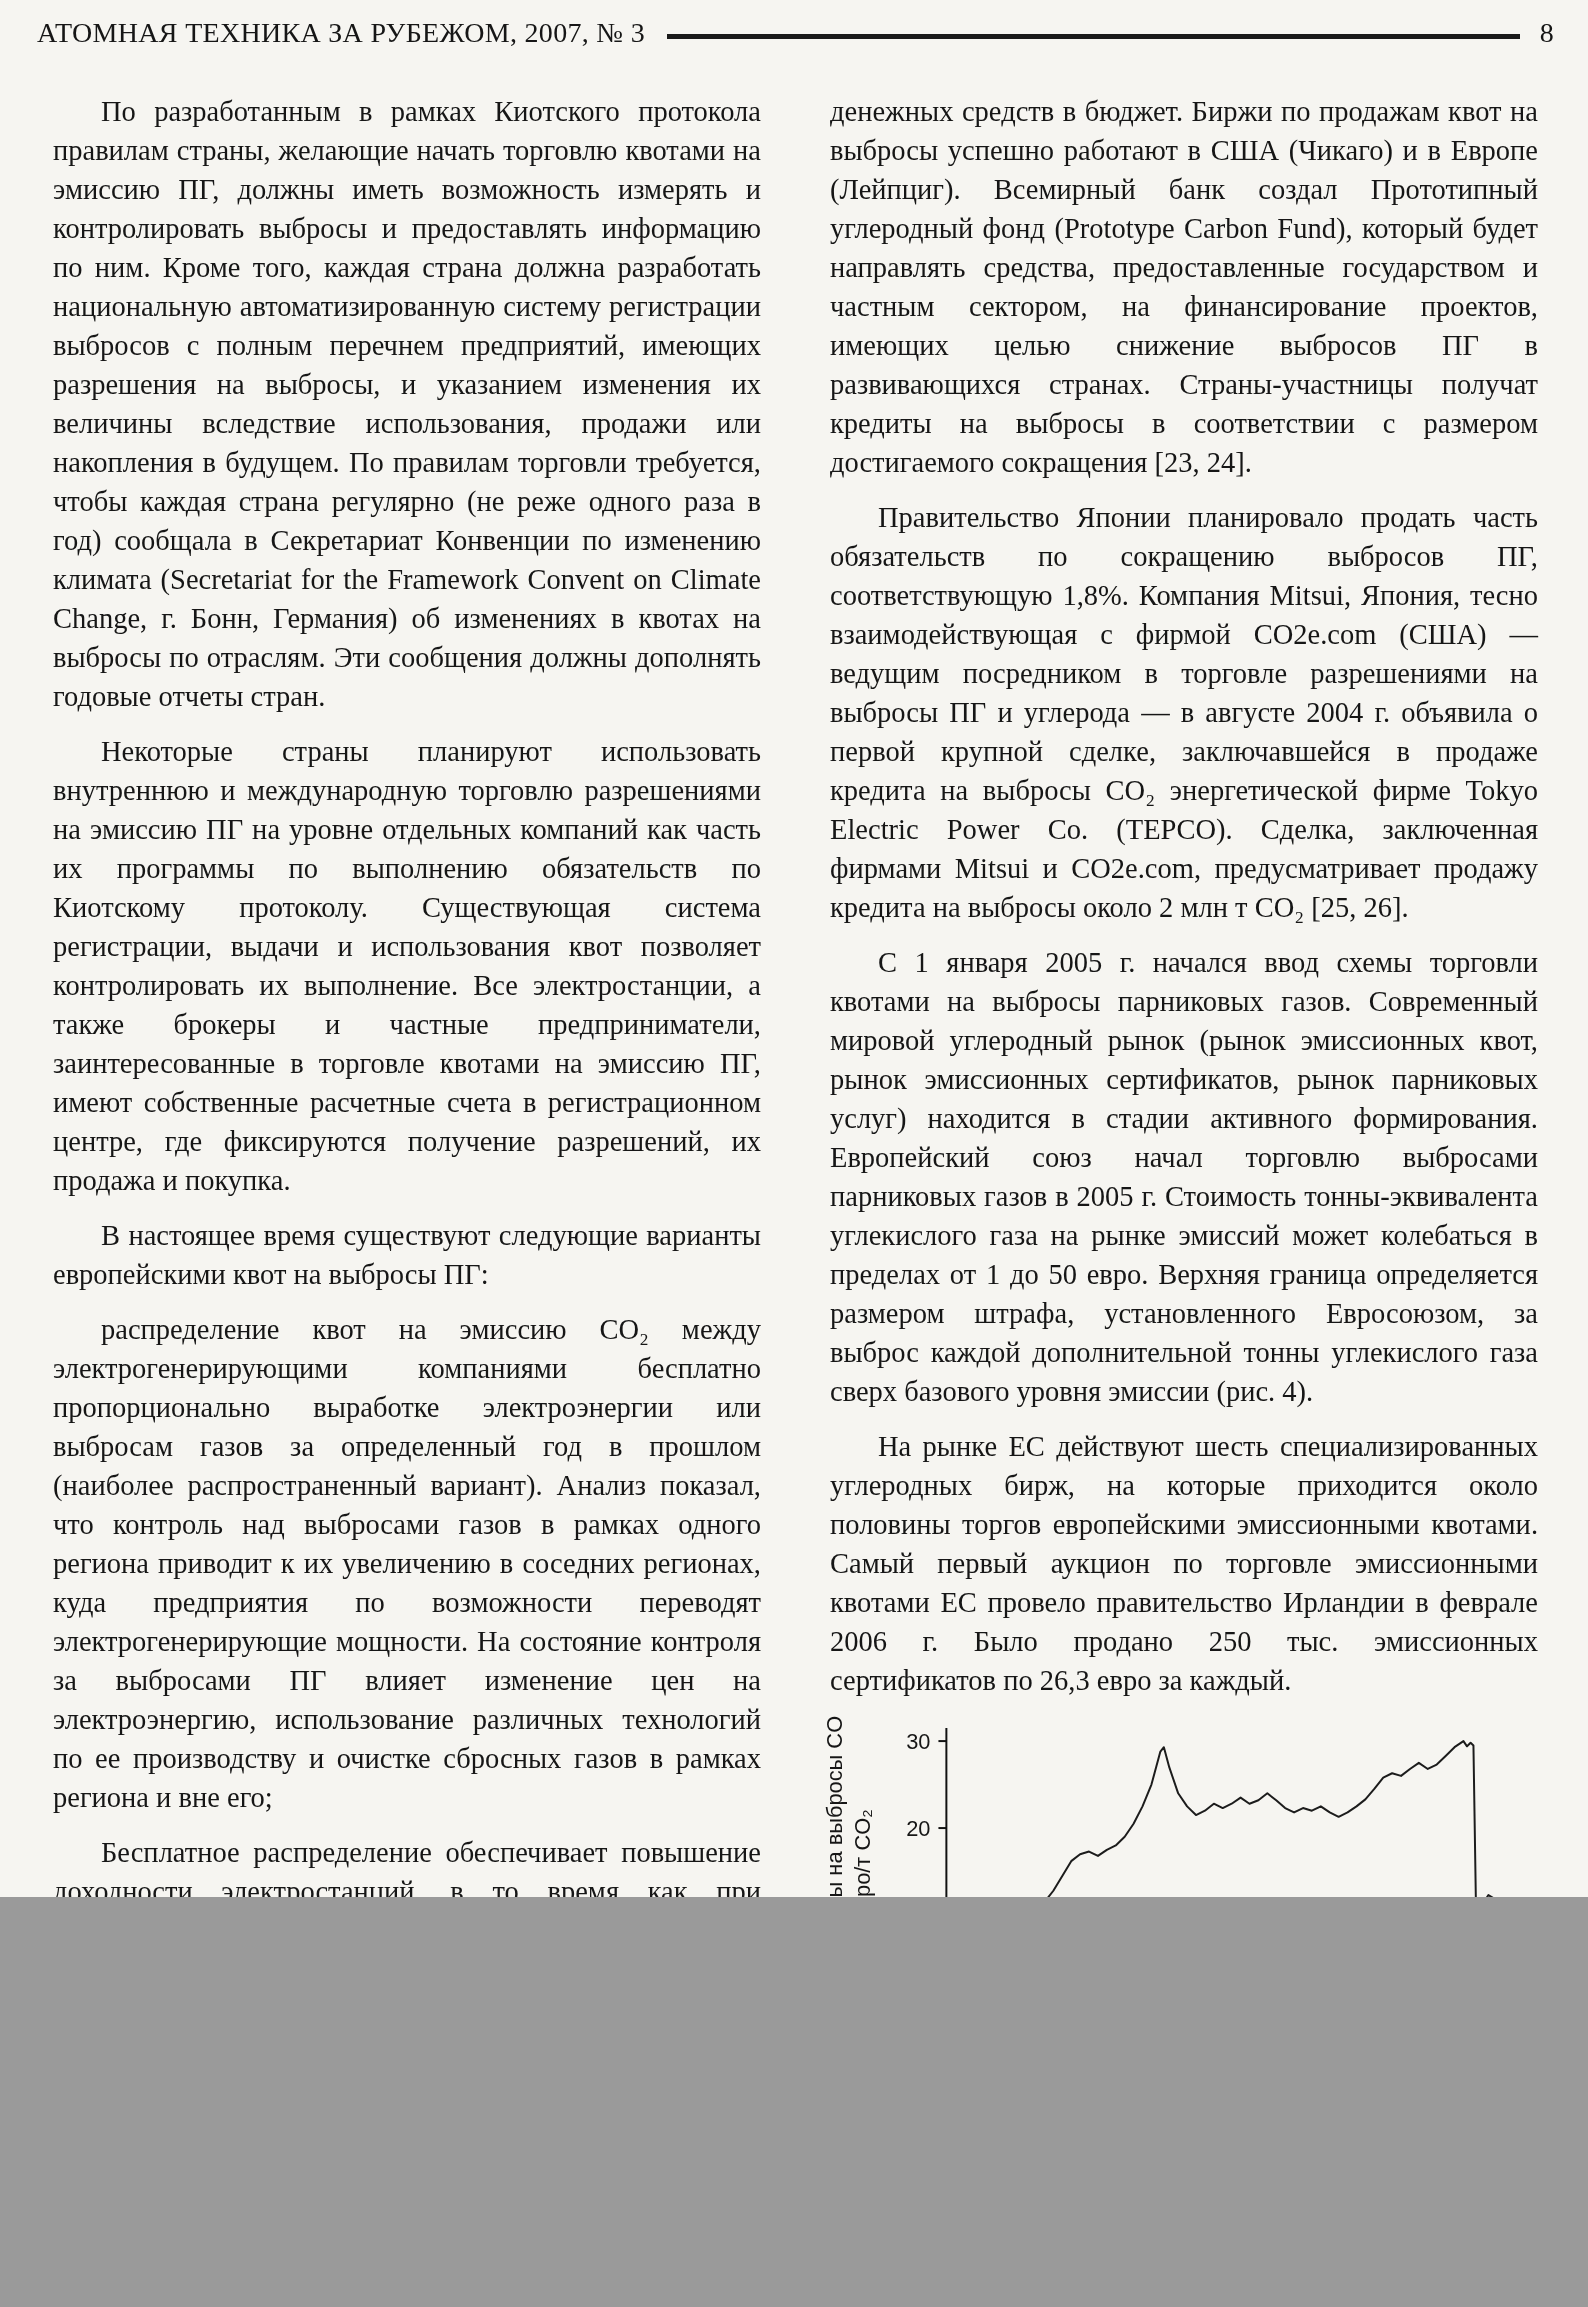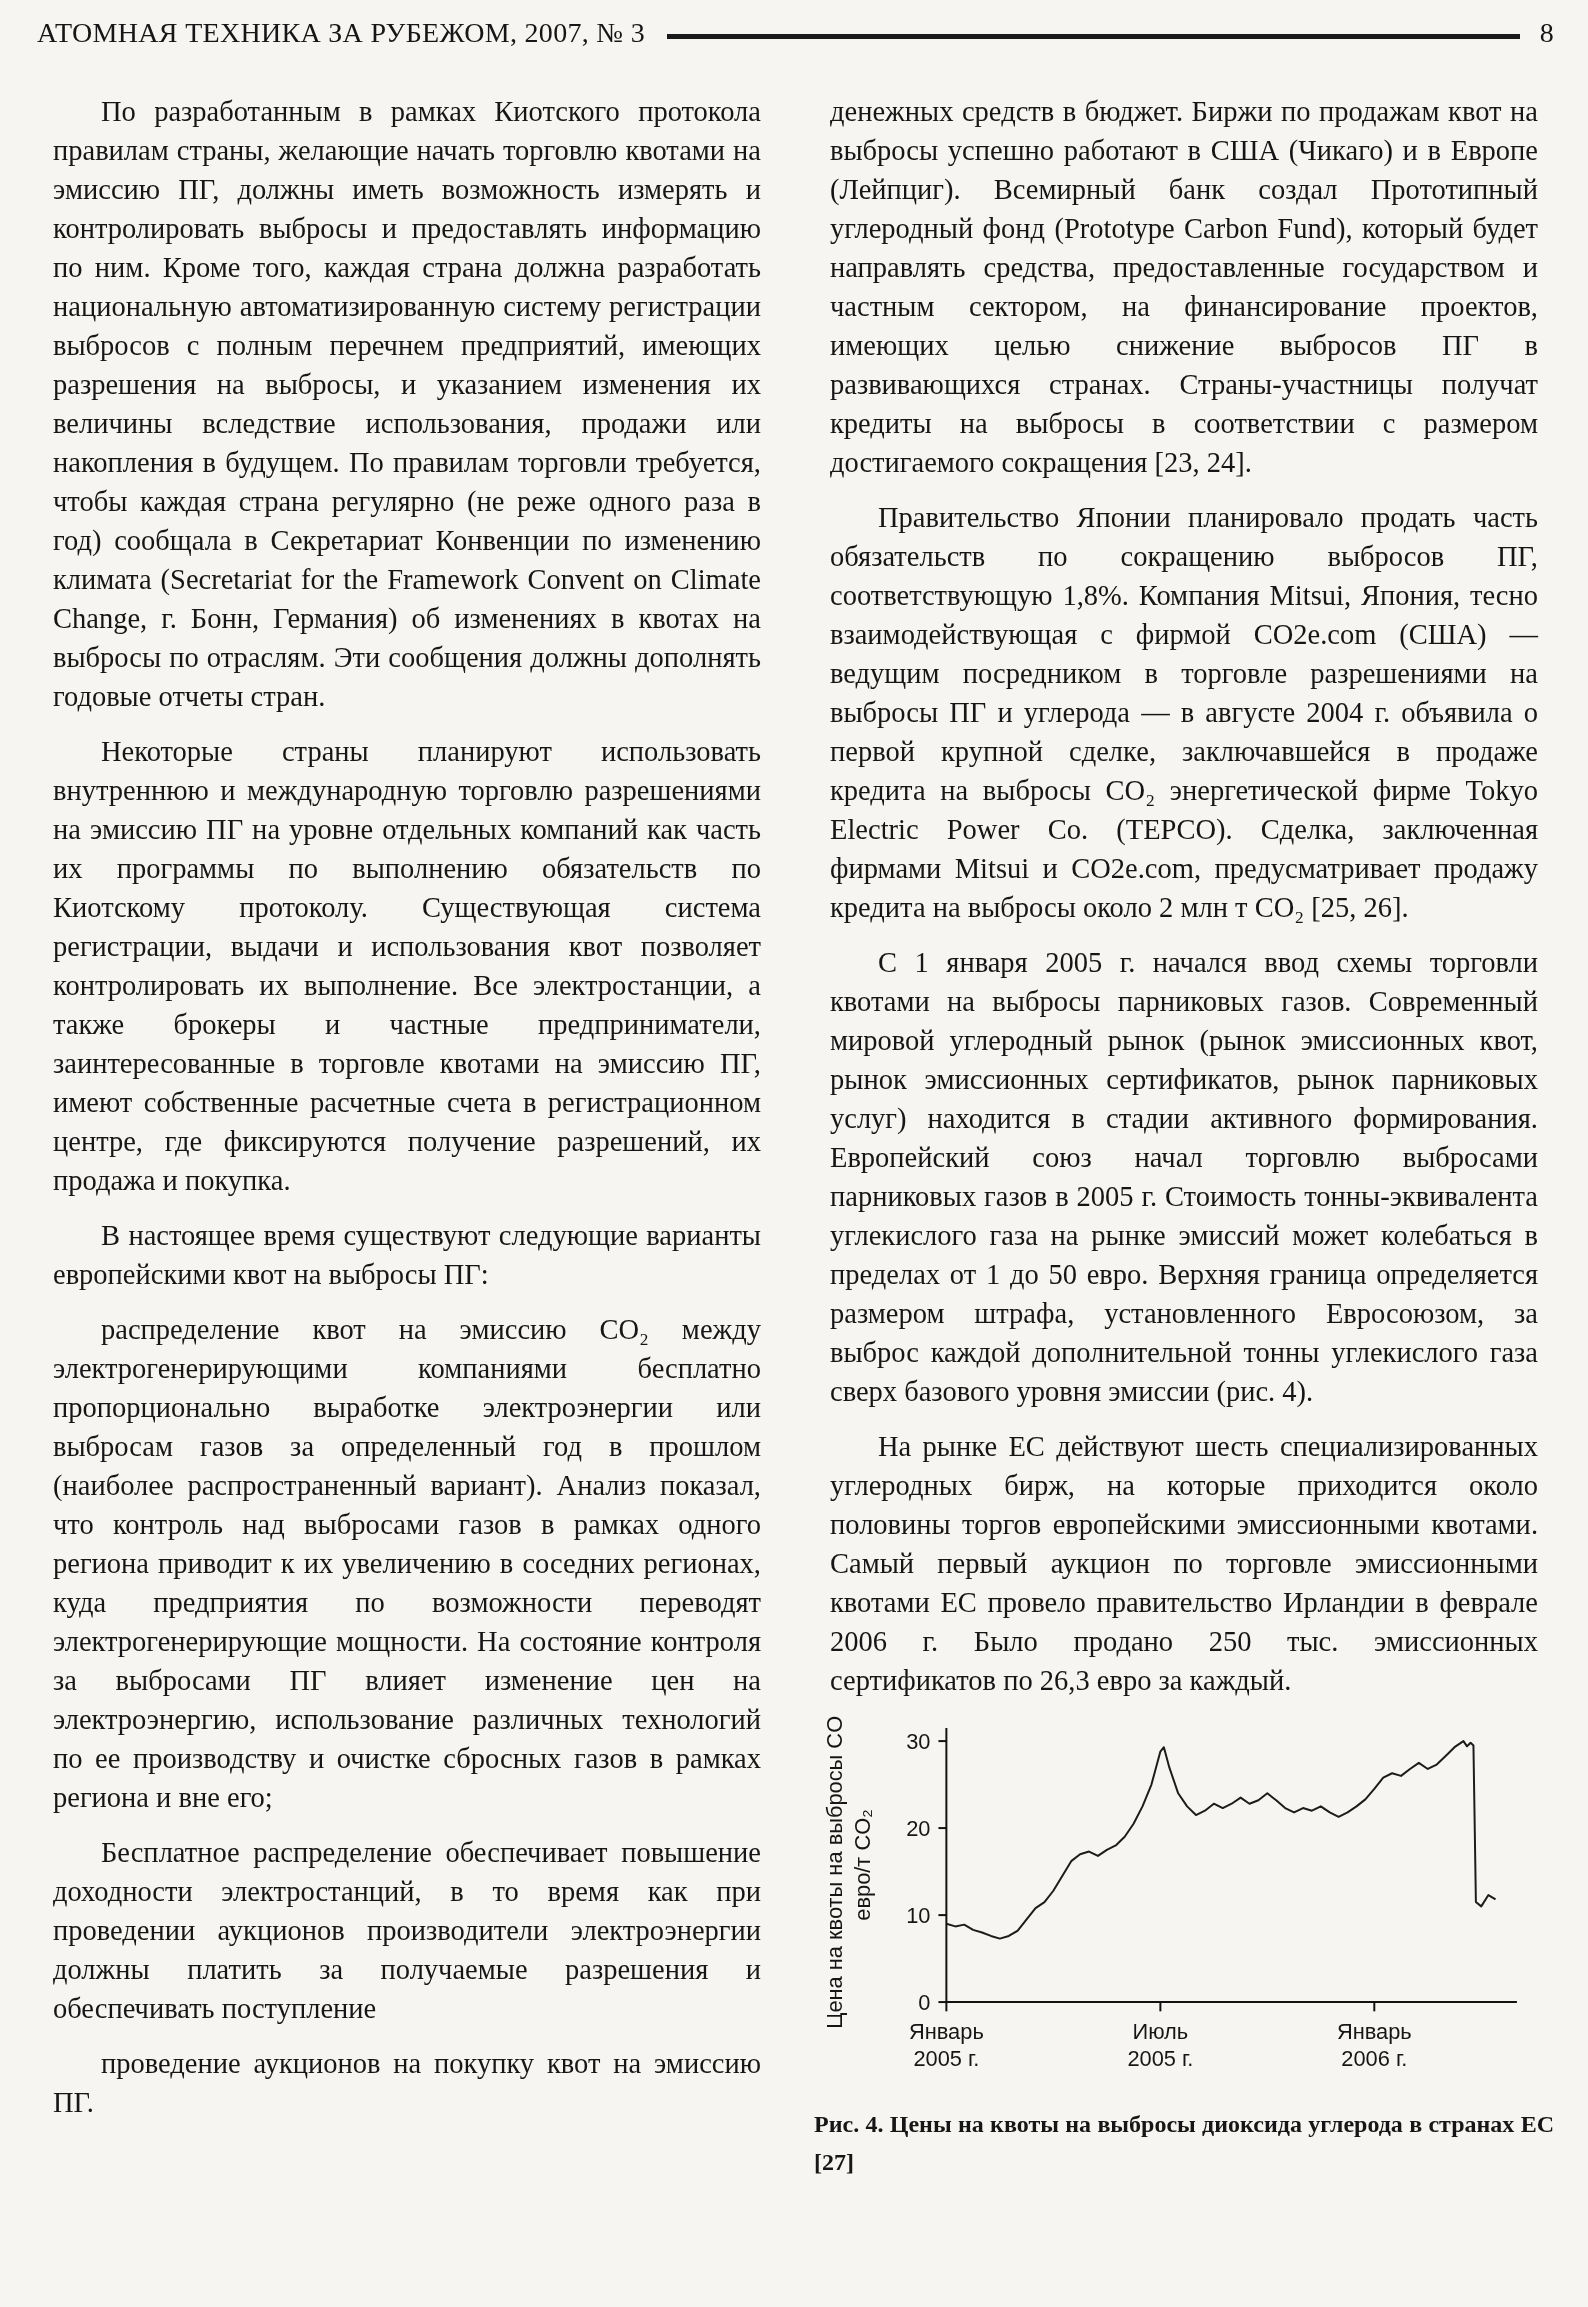--- a/index.html
+++ b/index.html
@@ -1,17 +1,17 @@
 <!DOCTYPE html>
 <html lang="ru" style="font-size:10.6px"><head>
 <meta charset="utf-8">
 <style>
   html,body{margin:0;padding:0;background:#9a9a9a;}
   .page{
-    width:1588px;height:2307px;box-sizing:border-box;position:relative;overflow:hidden;
+    width:1588px;height:1897px;box-sizing:border-box;position:relative;overflow:hidden;
     background:#f6f5f1;color:#161616;
     font-family:"Liberation Serif",serif;
     padding:17px 34px 20px 37px;
   }
   
   .runhead{display:flex;align-items:center;font-size:28px;letter-spacing:0.3px;}
   .runhead-title{white-space:nowrap;}
   .runhead-rule{flex:1;height:4.6px;background:#1a1a1a;margin:6.6px 20px 0 22.5px;}
   .runhead-page{white-space:nowrap;}
   

